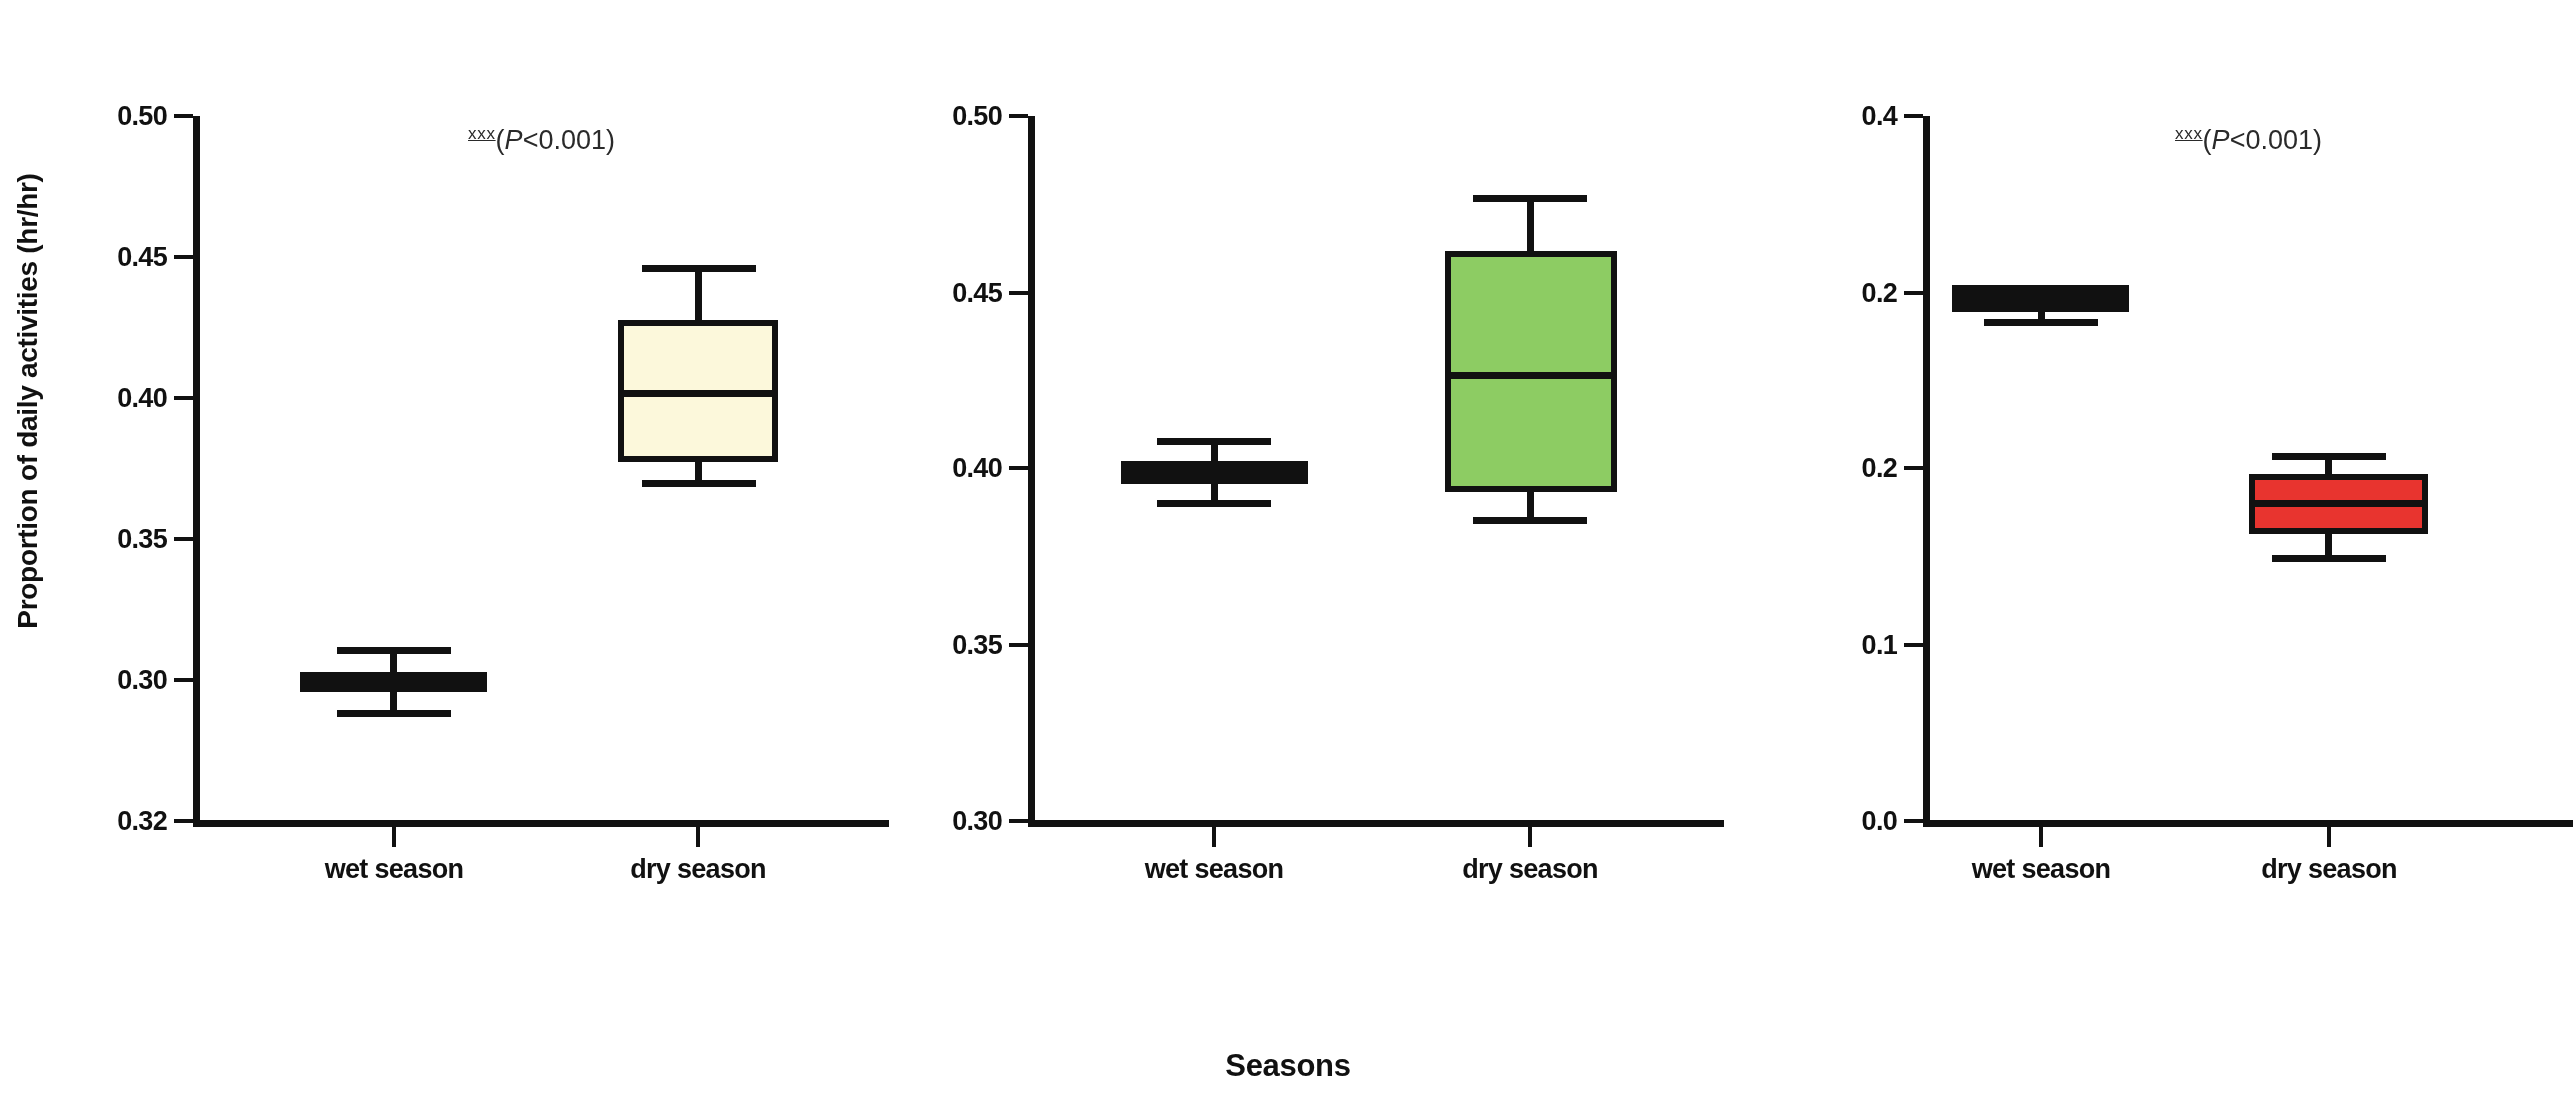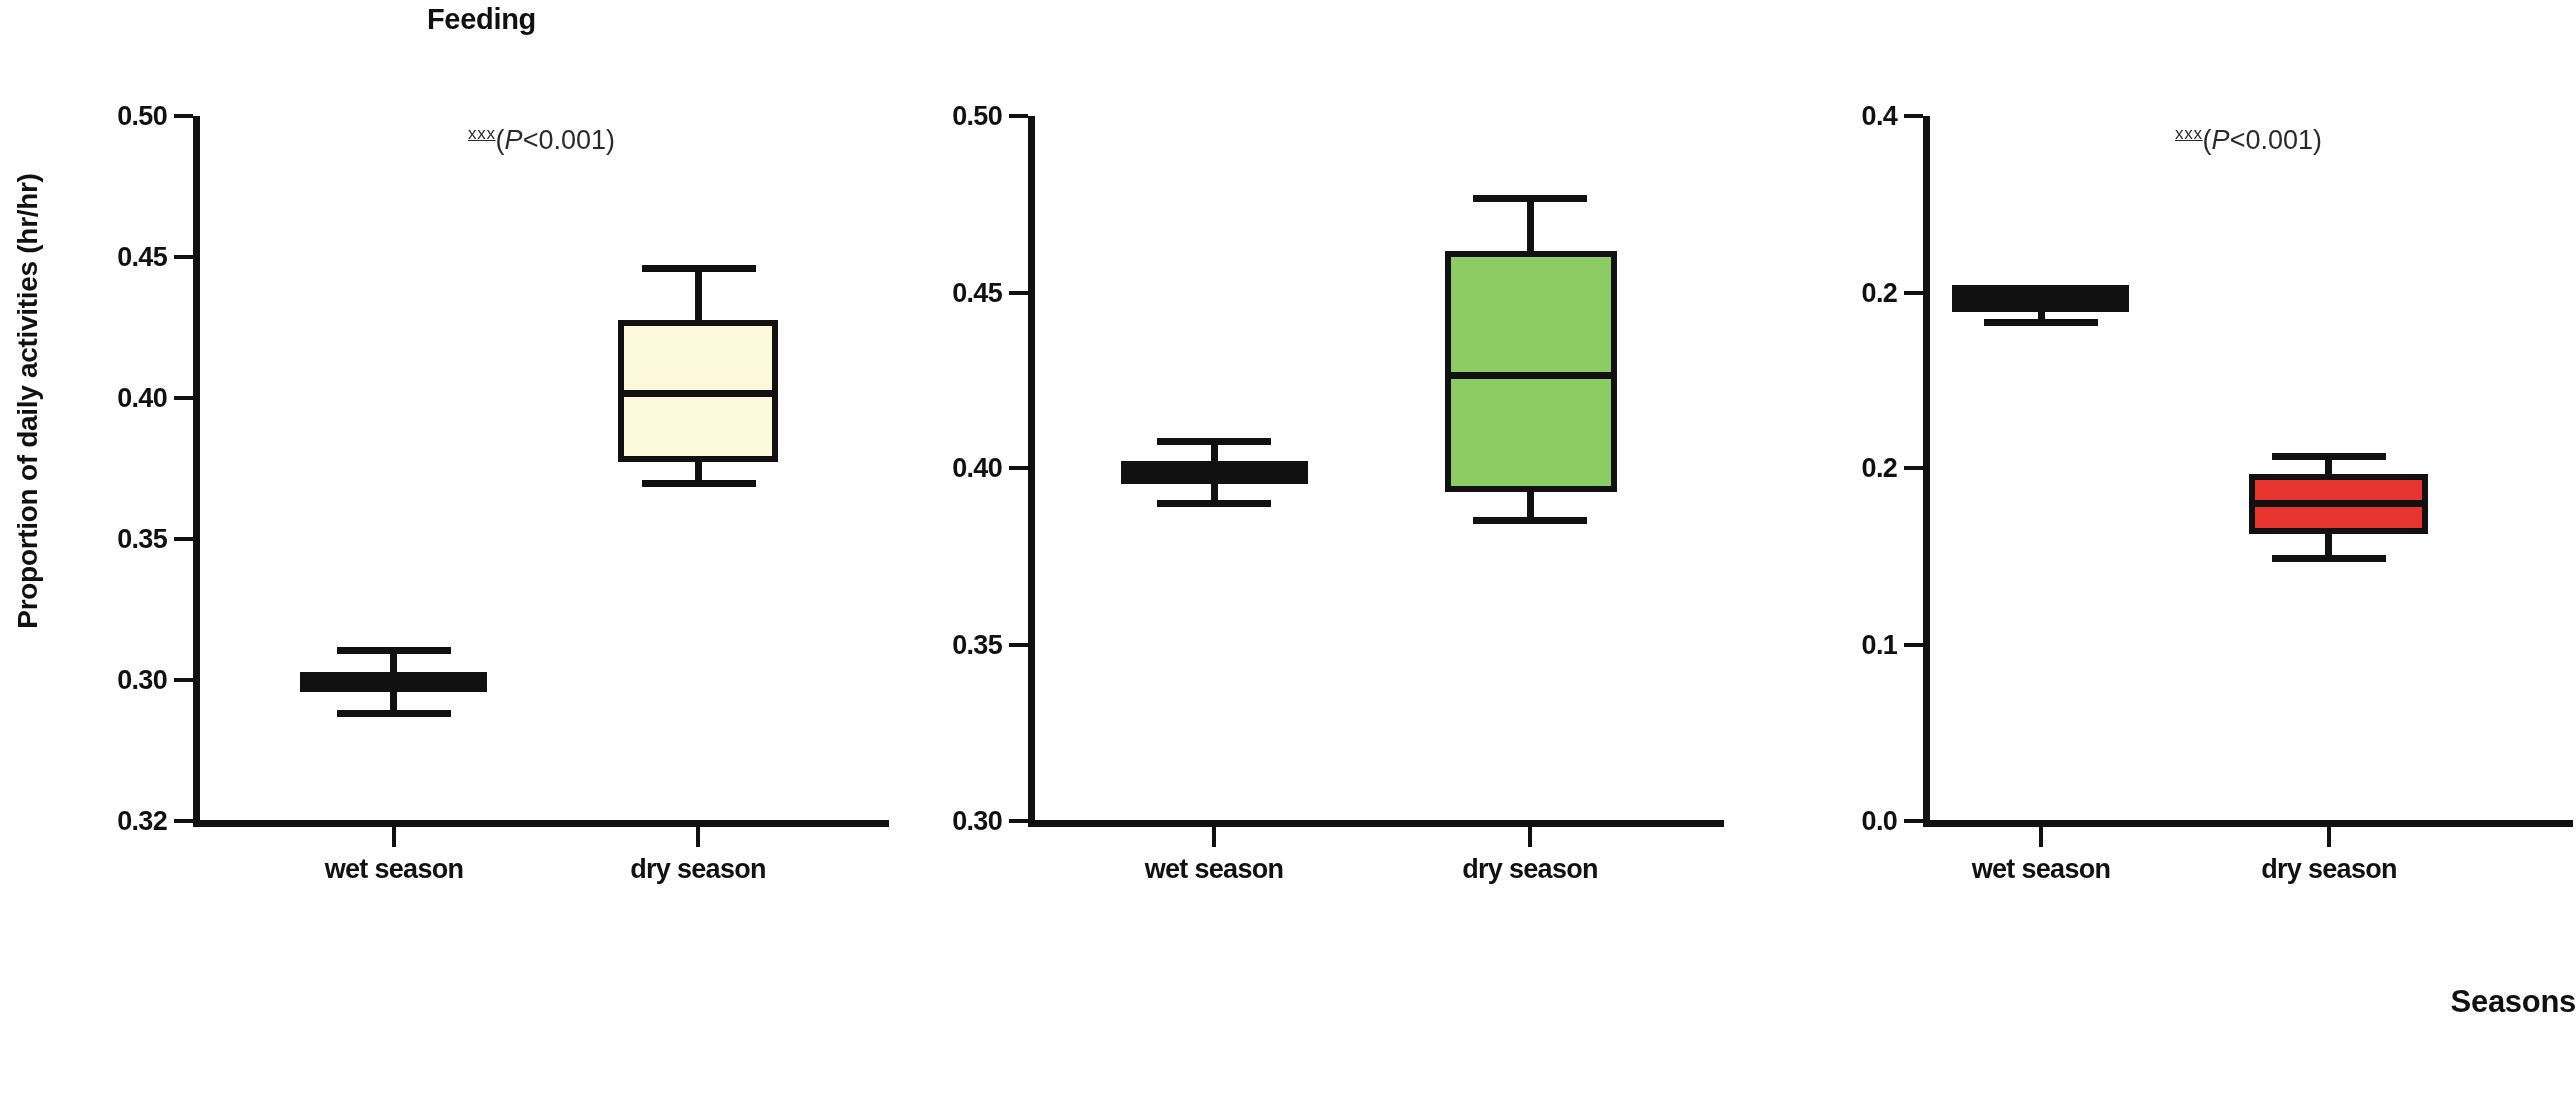--- a/index.html
+++ b/index.html
@@ -45,21 +45,20 @@
   }
 </style>
 </head>
 <body>
 
 <div class="canvas">
 
   <div class="ylabel">Proportion of daily activities (hr/hr)</div>
 
   <div class="panel" style="left:67px;width:829px;">
-    <div class="panel-title" style="left:94px;width:641px;">Feeding</div>
     <div class="annot" style="left:401px; top:124px;">
       <sup>xxx</sup><span class="pwrap">(<span class="pital">P</span>&lt;0.001)</span>
     </div>
 
     <div class="plotarea" style="left:0;top:0;width:829px;height:949px;">
 
       <div class="axis-v" style="left:126px; top:116px; width:6.7px; height:708px;"></div>
 
       <div class="axis-h" style="left:126px; top:820px; width:696px; height:7.4px;"></div>
 
@@ -194,16 +193,16 @@
         <div class="cap" style="left:468px; top:555px; width:114px;"></div>
       </div>
 
       <div class="xtick" style="left:235px; top:827px;"></div>
       <div class="xlab" style="left:237px; top:854px;">wet season</div>
       <div class="xtick" style="left:523px; top:827px;"></div>
       <div class="xlab" style="left:525px; top:854px;">dry season</div>
     </div>
   </div>
 
-  <div class="xaxis-title" style="top:984px;text-align:right;">Seasons</div>
+  <div class="xaxis-title" style="top:1048px;">Seasons</div>
 
 </div>
 
 
 </body></html>

